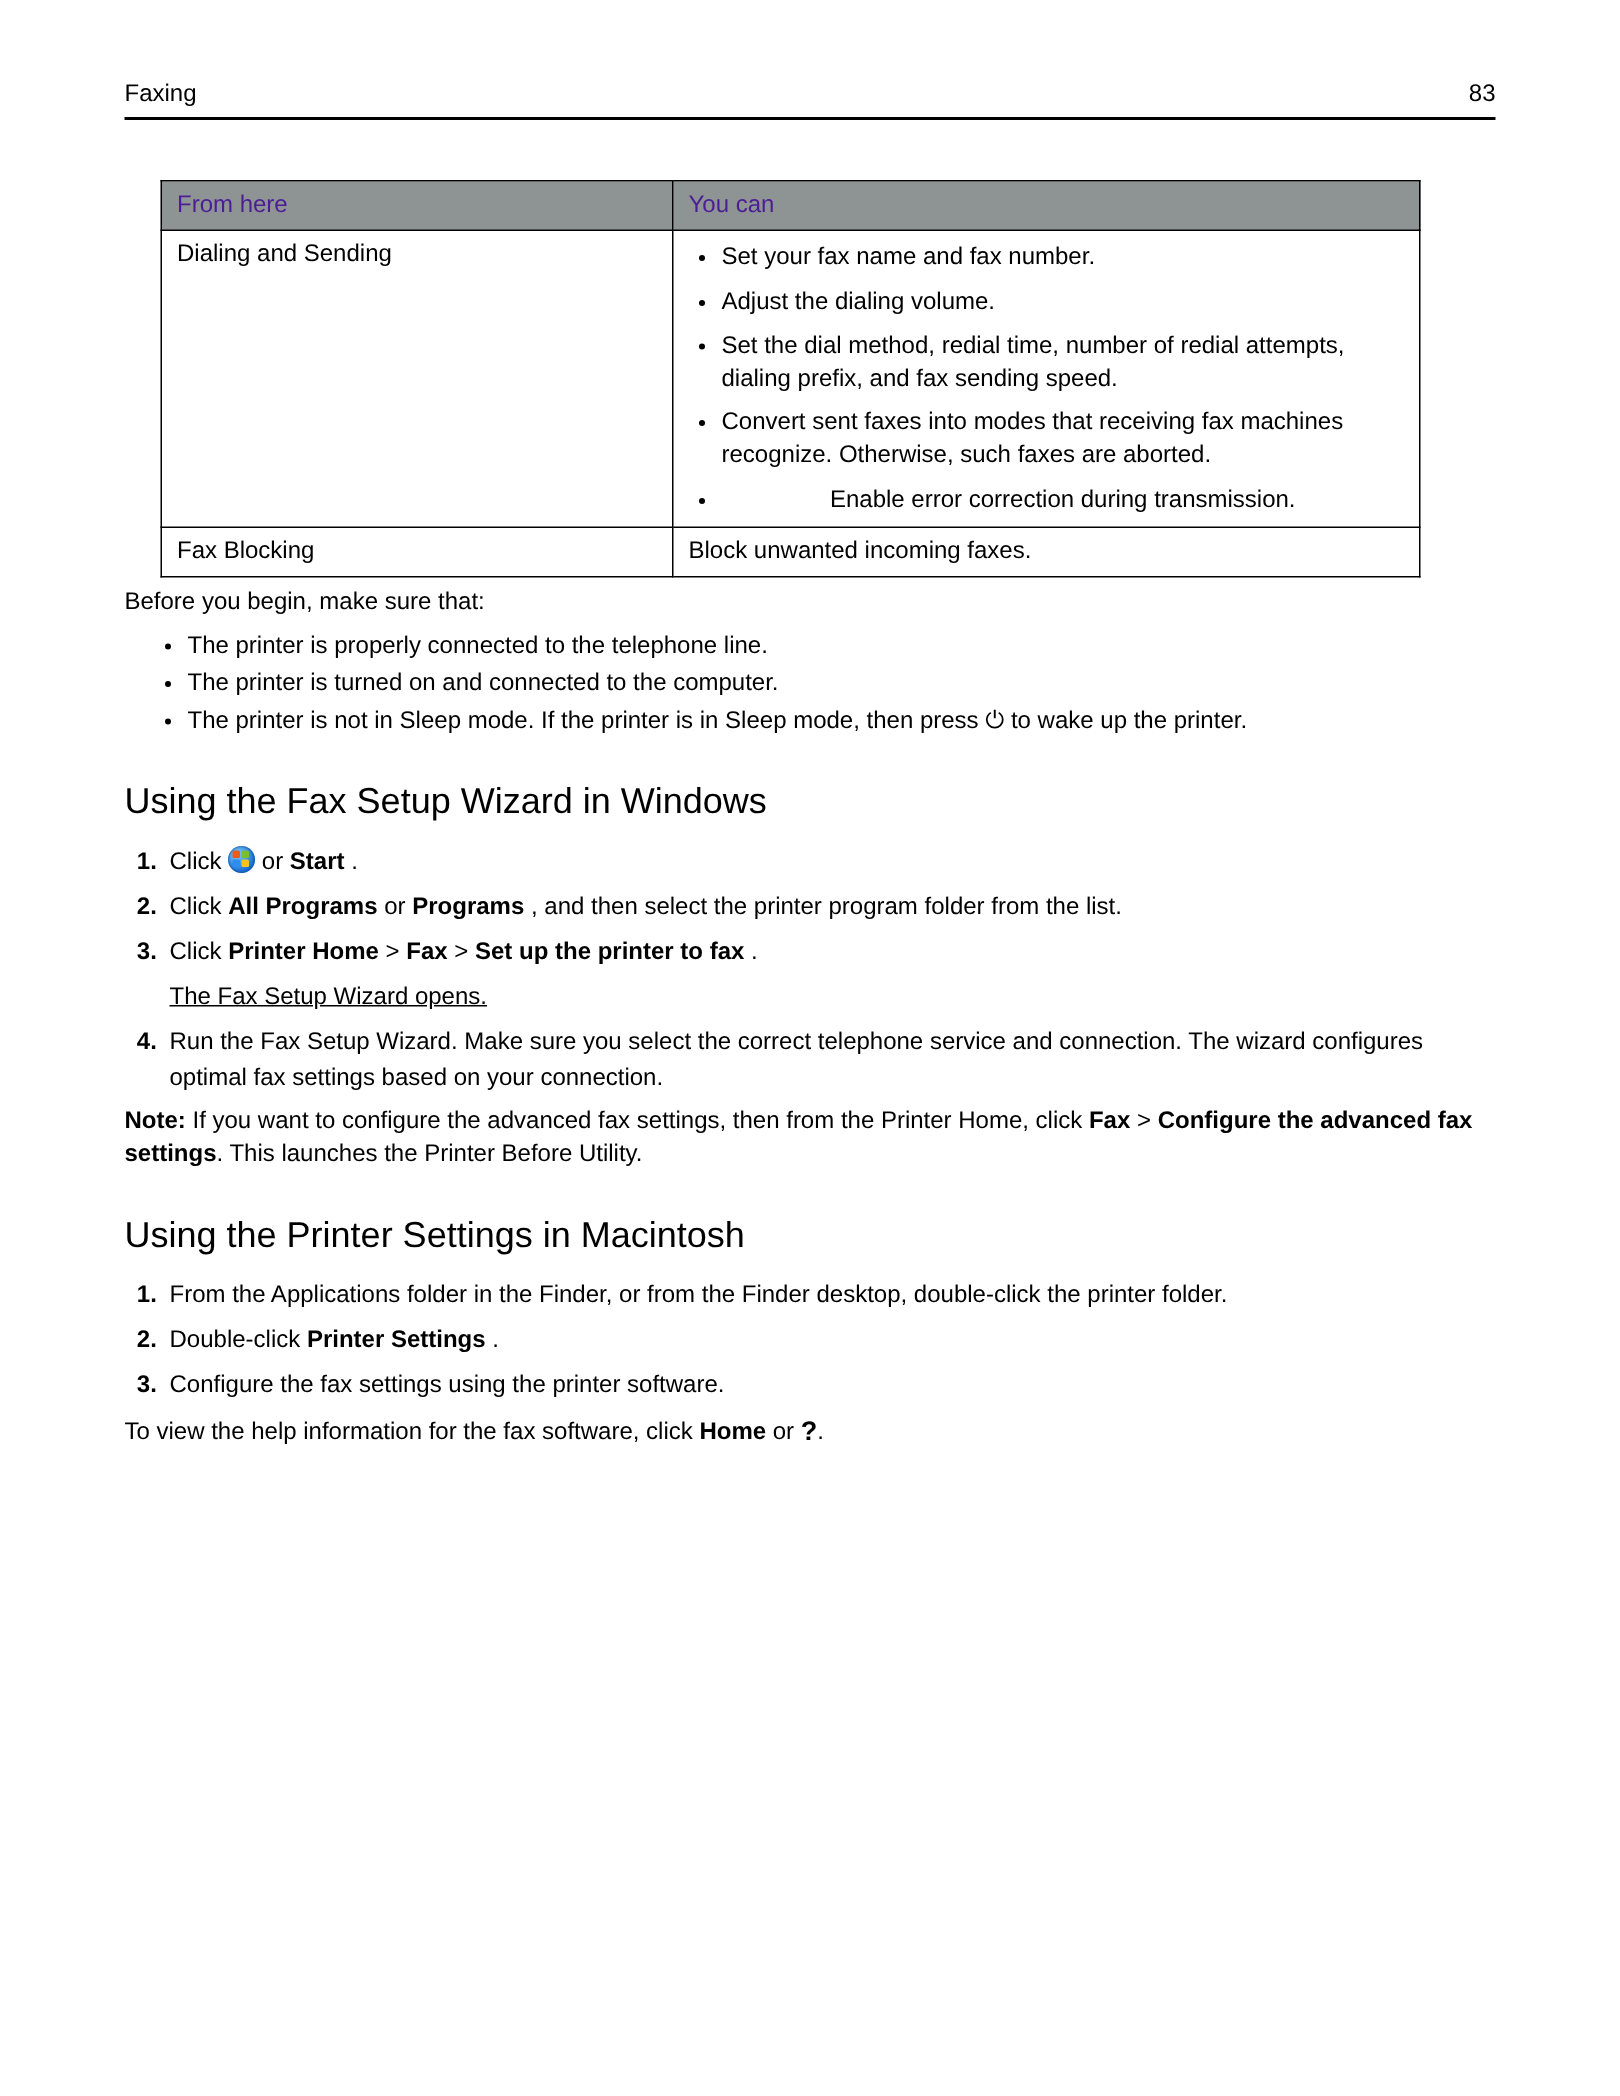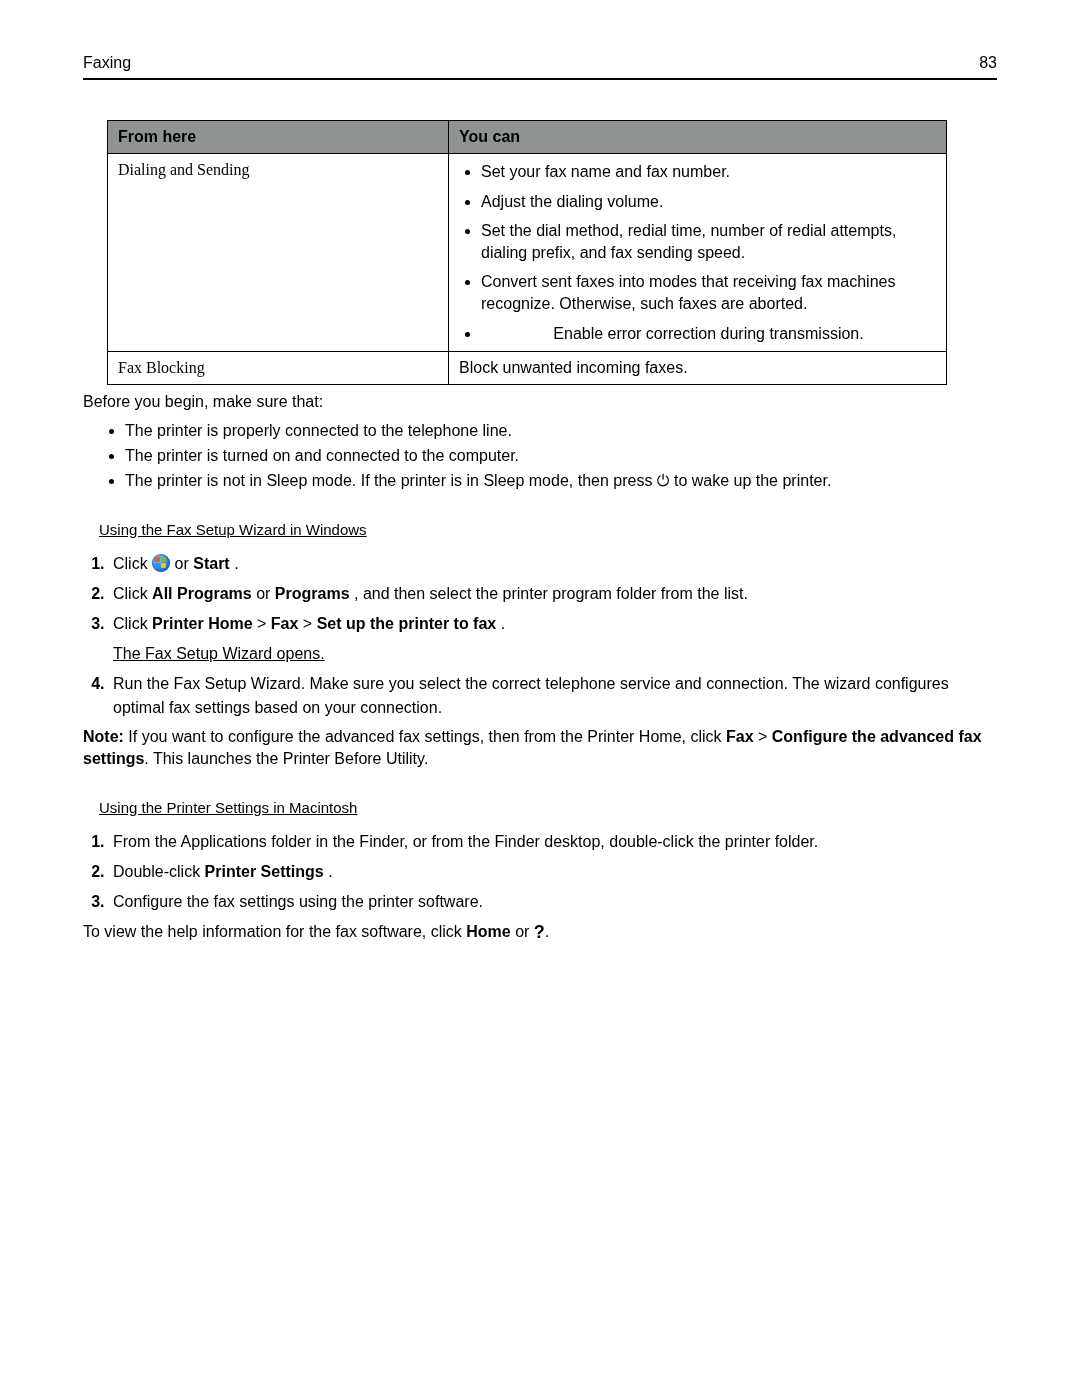--- a/index.html
+++ b/index.html
@@ -36,43 +36,42 @@
   }
   table.opts th,
   table.opts td {
     border: 1px solid #000;
     padding: 7px 10px 7px 10px;
     text-align: left;
     vertical-align: top;
   }
   table.opts th {
     background: #8e9494;
-    color: #000000;
-    font-weight: 700;
-  }
-  table.opts td:first-child { width: 320px; font-family: Liberation Serif, serif; }
+    color: #4c1d95;
+    font-weight: 400;
+  }
+  table.opts td:first-child { width: 320px; }
   table.opts ul {
     list-style: disc;
     margin: 0;
     padding-left: 22px;
   }
   table.opts ul li { margin: 0 0 8px 0; line-height: 1.35; }
   table.opts ul li:last-child { margin-bottom: 0; text-align: center; }
 
   
   h2.section {
     font-size: 24px;
     font-weight: 400;
     margin: 36px 0 14px 0;
   }
   h3.subsection {
-    font-size: 15px;
+    font-size: 24px;
     font-weight: 400;
-    margin: 28px 0 14px 16px;
-    text-decoration: underline;
+    margin: 28px 0 14px 0;
   }
 
   p.body { margin: 6px 0 6px 0; line-height: 1.4; }
 
   
   ul.bullets {
     list-style: disc;
     margin: 4px 0 4px 0;
     padding-left: 42px;
   }

